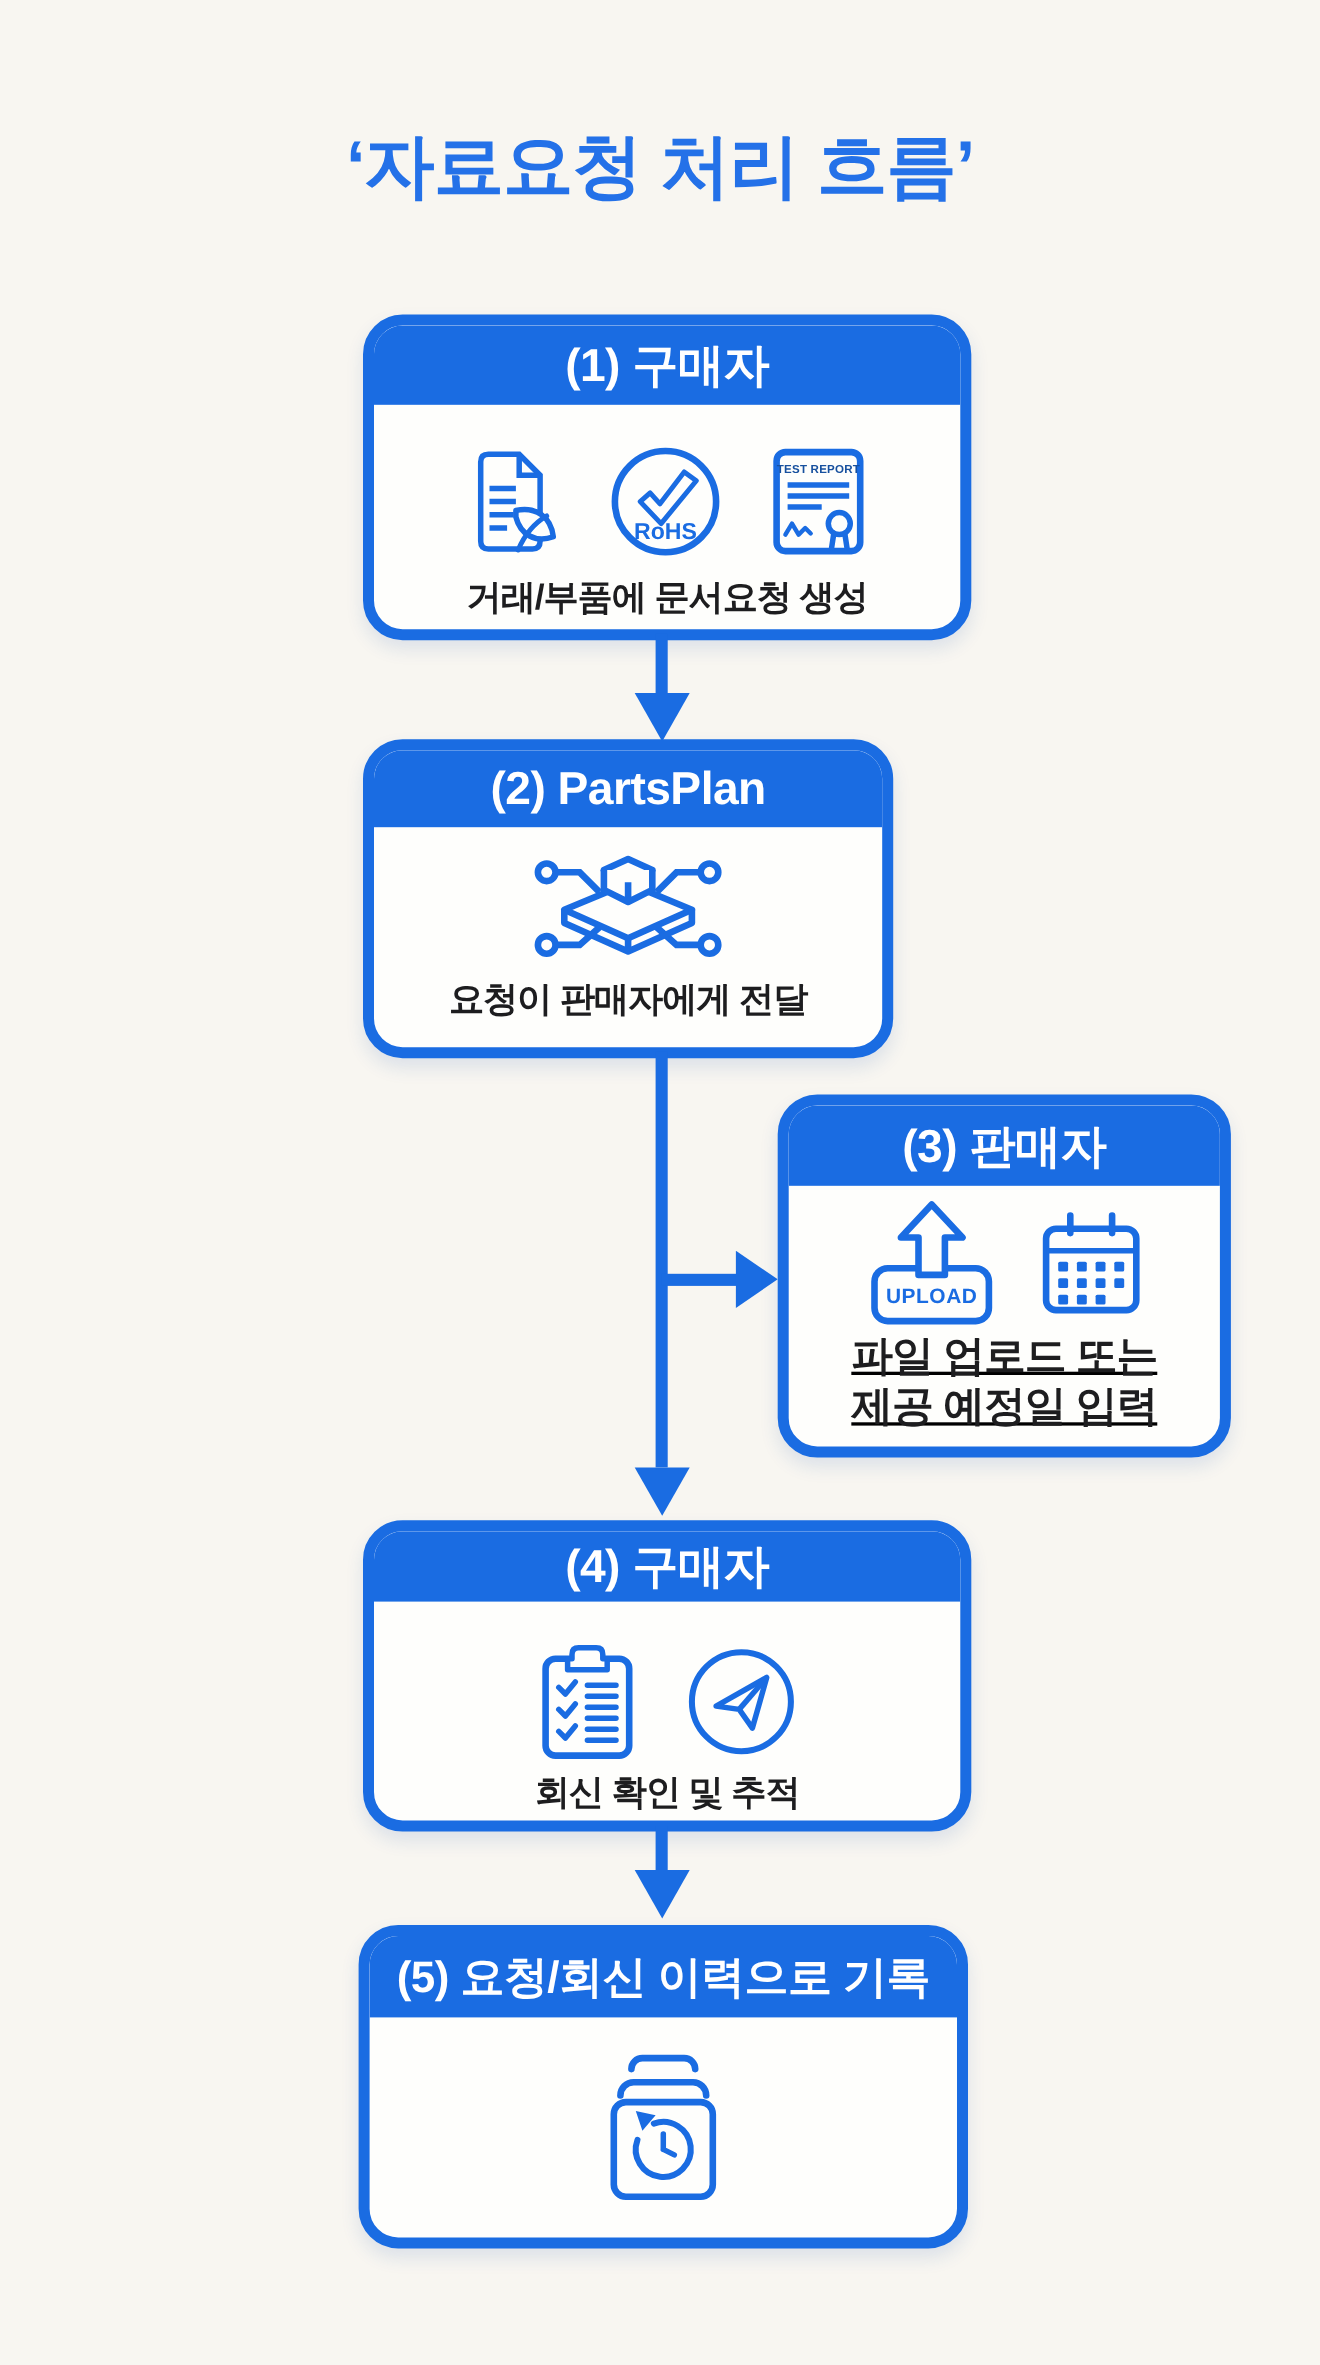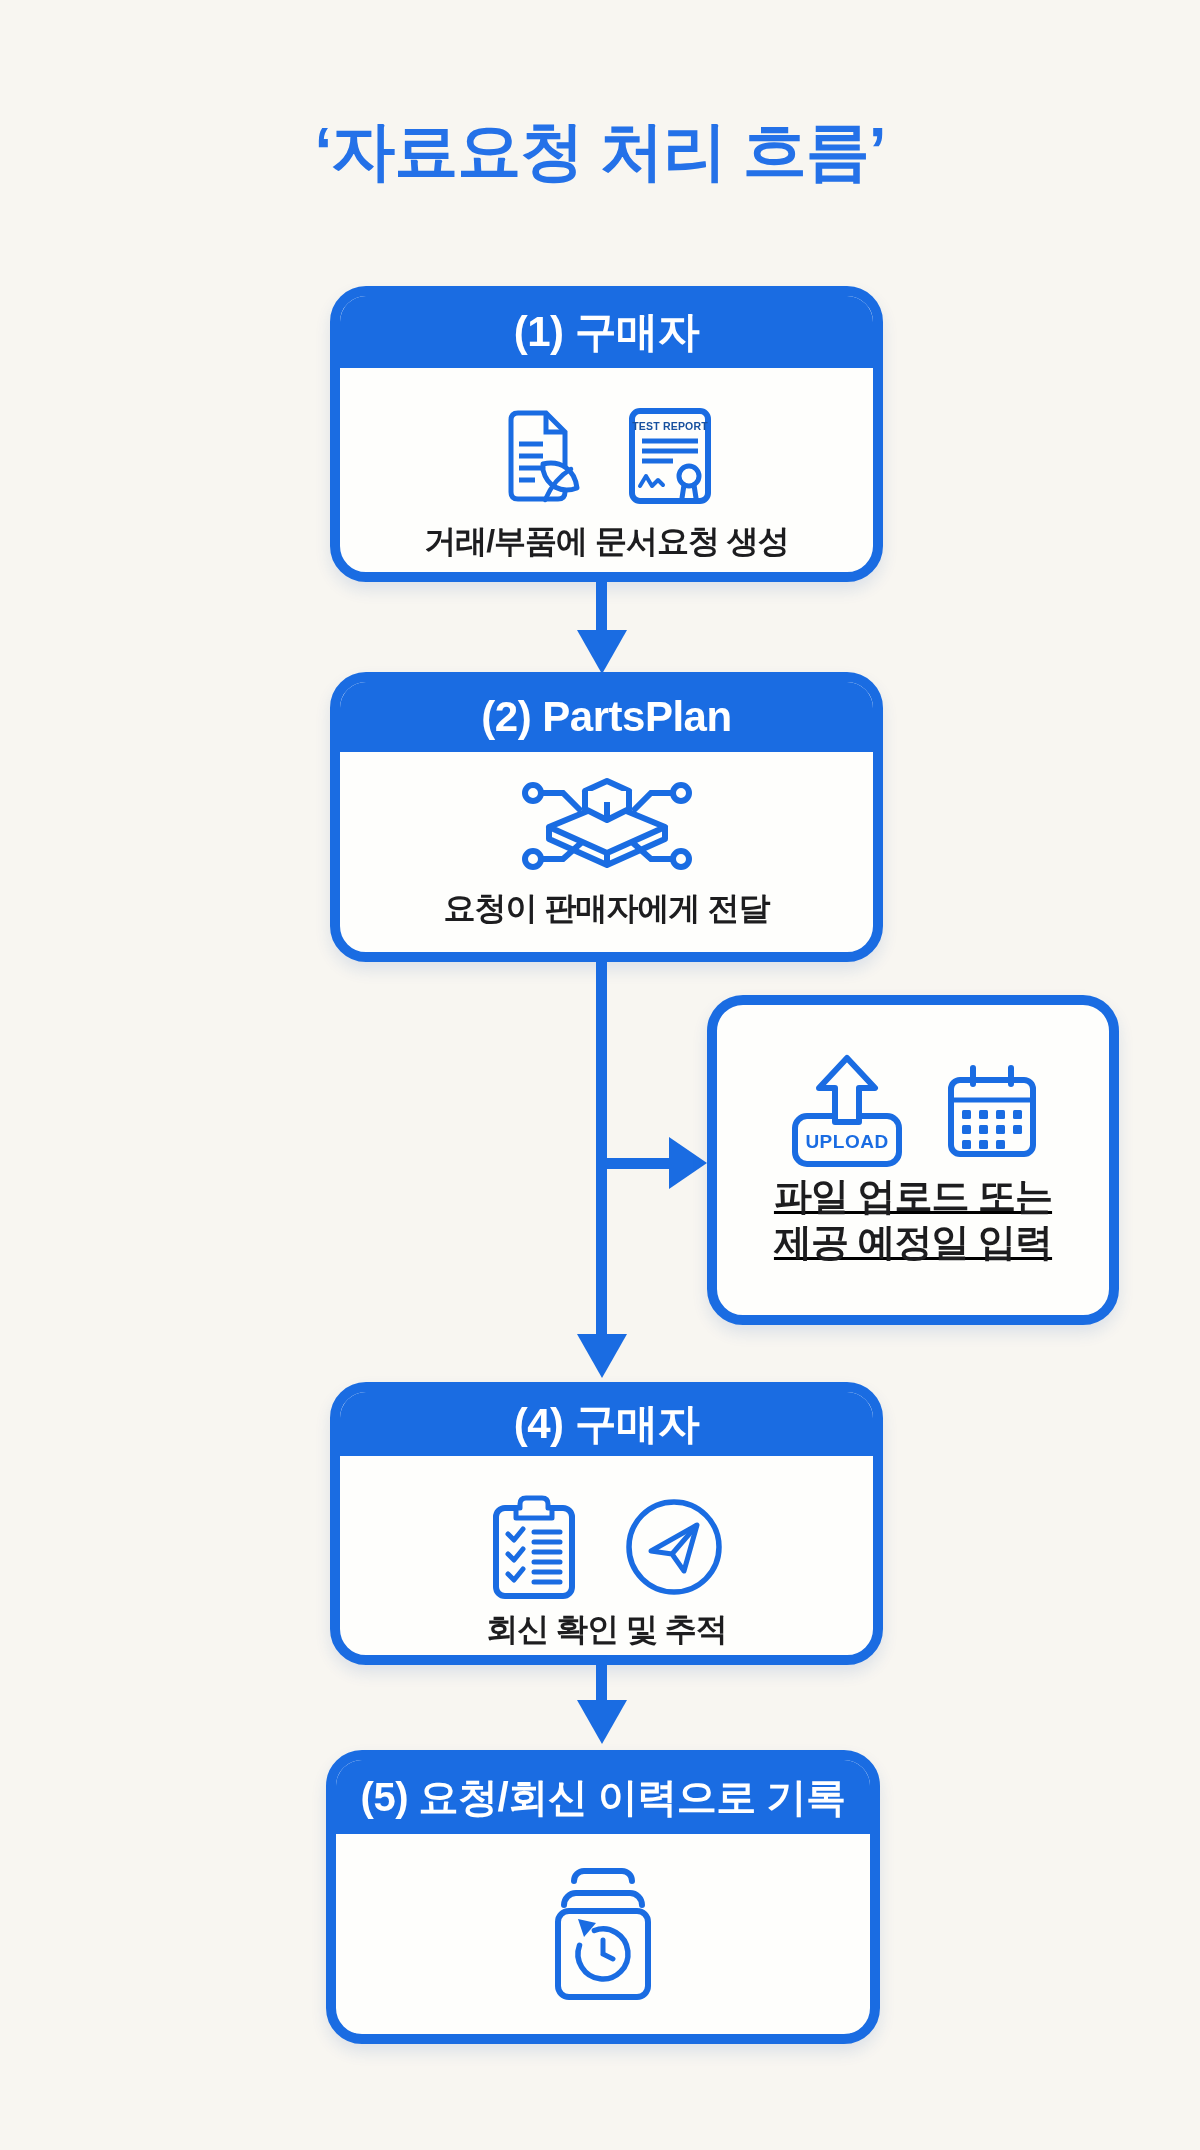--- a/index.html
+++ b/index.html
@@ -38,21 +38,21 @@
   }
   .icon-row{display:flex;align-items:center;justify-content:center;}
   .caption{
     color:var(--ink);font-weight:700;letter-spacing:-1px;
     font-size:32px;text-align:center;line-height:1.2;
   }
 
   
   #box1{left:330px;top:286px;width:553px;height:296px;gap:26px;}
   #box1 .box-header{height:72px;}
-  #box2{left:330px;top:672px;width:553px;height:290px;}
+  #box2{left:330px;top:672px;width:482px;height:290px;}
   #box2 .box-header{height:70px;}
   #box3{left:707px;top:995px;width:412px;height:330px;}
   #box3 .box-header{height:73px;}
   #box4{left:330px;top:1382px;width:553px;height:283px;}
   #box4 .box-header{height:64px;}
   #box5{left:326px;top:1750px;width:554px;height:294px;}
   #box5 .box-header{height:74px;font-size:40px;text-align:right;}
 
   
   .vline{position:absolute;width:11px;background:var(--blue);}
@@ -91,20 +91,27 @@
         <span>
           <svg width="82" height="96" viewBox="0 0 82 96" fill="none" stroke="#1A6CE2">
             <path d="M17,5 H45 L64,24 V84 Q64,91 57,91 H17 Q10,91 10,84 V12 Q10,5 17,5 Z" stroke-width="5" fill="#FEFEFC"></path>
             <path d="M45,5 V24 H64" stroke-width="5" fill="none"></path>
             <path d="M18,36 H42 M18,48 H42 M18,60 H40 M18,72 H34" stroke-width="5"></path>
             <path d="M42,56 C60,52 74,62 76,80 C60,86 46,78 42,62 Z" stroke-width="5" fill="#FEFEFC" stroke-linejoin="round"></path>
             <path d="M44,92 C50,78 58,68 70,61" stroke-width="4.5" fill="none" stroke-linecap="round"></path>
           </svg>
         </span>
 
+        <span>
+          <svg width="104" height="104" viewBox="0 0 104 104" fill="none" stroke="#1A6CE2">
+            <circle cx="52" cy="52" r="46" stroke-width="6" fill="#FEFEFC"></circle>
+            <path d="M29,52 L38,44 L47,54 L69,25 L80,33 L48,72 Z" stroke-width="4.5" fill="#FEFEFC" stroke-linejoin="round"></path>
+            <text x="52" y="86" text-anchor="middle" font-size="21" font-weight="bold" fill="#1A6CE2" stroke="none">RoHS</text>
+          </svg>
+        </span>
 
         <span>
           <svg width="86" height="100" viewBox="0 0 86 100" fill="none" stroke="#1A6CE2">
             <rect x="5" y="5" width="76" height="90" rx="8" stroke-width="6" fill="#FEFEFC"></rect>
             <text x="43" y="24" text-anchor="middle" font-size="10.5" font-weight="bold" fill="#17509E" stroke="none" letter-spacing="0.2">TEST REPORT</text>
             <path d="M15,35 H71 M15,45 H71 M15,55 H46" stroke-width="5"></path>
             <path d="M13,80 L19,70 L25,80 L31,74 L36,79" stroke-width="4" fill="none" stroke-linecap="round" stroke-linejoin="round"></path>
             <circle cx="62" cy="70" r="10" stroke-width="5" fill="#FEFEFC"></circle>
             <path d="M57,79 L55,92 M67,79 L69,92" stroke-width="5" stroke-linecap="round"></path>
           </svg>
@@ -142,20 +149,21 @@
       <div class="caption">요청이 판매자에게 전달</div>
     </div>
   </div>
 
   <div class="vline" id="line-2-4"></div>
   <div class="head-down" id="head-2-4"></div>
   <div class="hline" id="line-branch"></div>
   <div class="head-right" id="head-branch"></div>
 
   <div class="box" id="box3">
+    <div class="box-header">(3) 판매자</div>
     <div class="box-body" style="gap:4px;text-decoration:underline;">
       <div class="icon-row" style="gap:40px;">
 
         <span>
           <svg width="118" height="116" viewBox="0 0 118 116" fill="none" stroke="#1A6CE2">
             <rect x="7" y="62" width="104" height="48" rx="12" stroke-width="6" fill="#FEFEFC"></rect>
             <path d="M59,4 L87,34 H71 V68 H47 V34 H31 Z" stroke-width="6" fill="#FEFEFC" stroke-linejoin="round"></path>
             <text x="59" y="94" text-anchor="middle" font-size="19" font-weight="bold" fill="#1A6CE2" stroke="none" letter-spacing="0.5">UPLOAD</text>
           </svg>
         </span>

